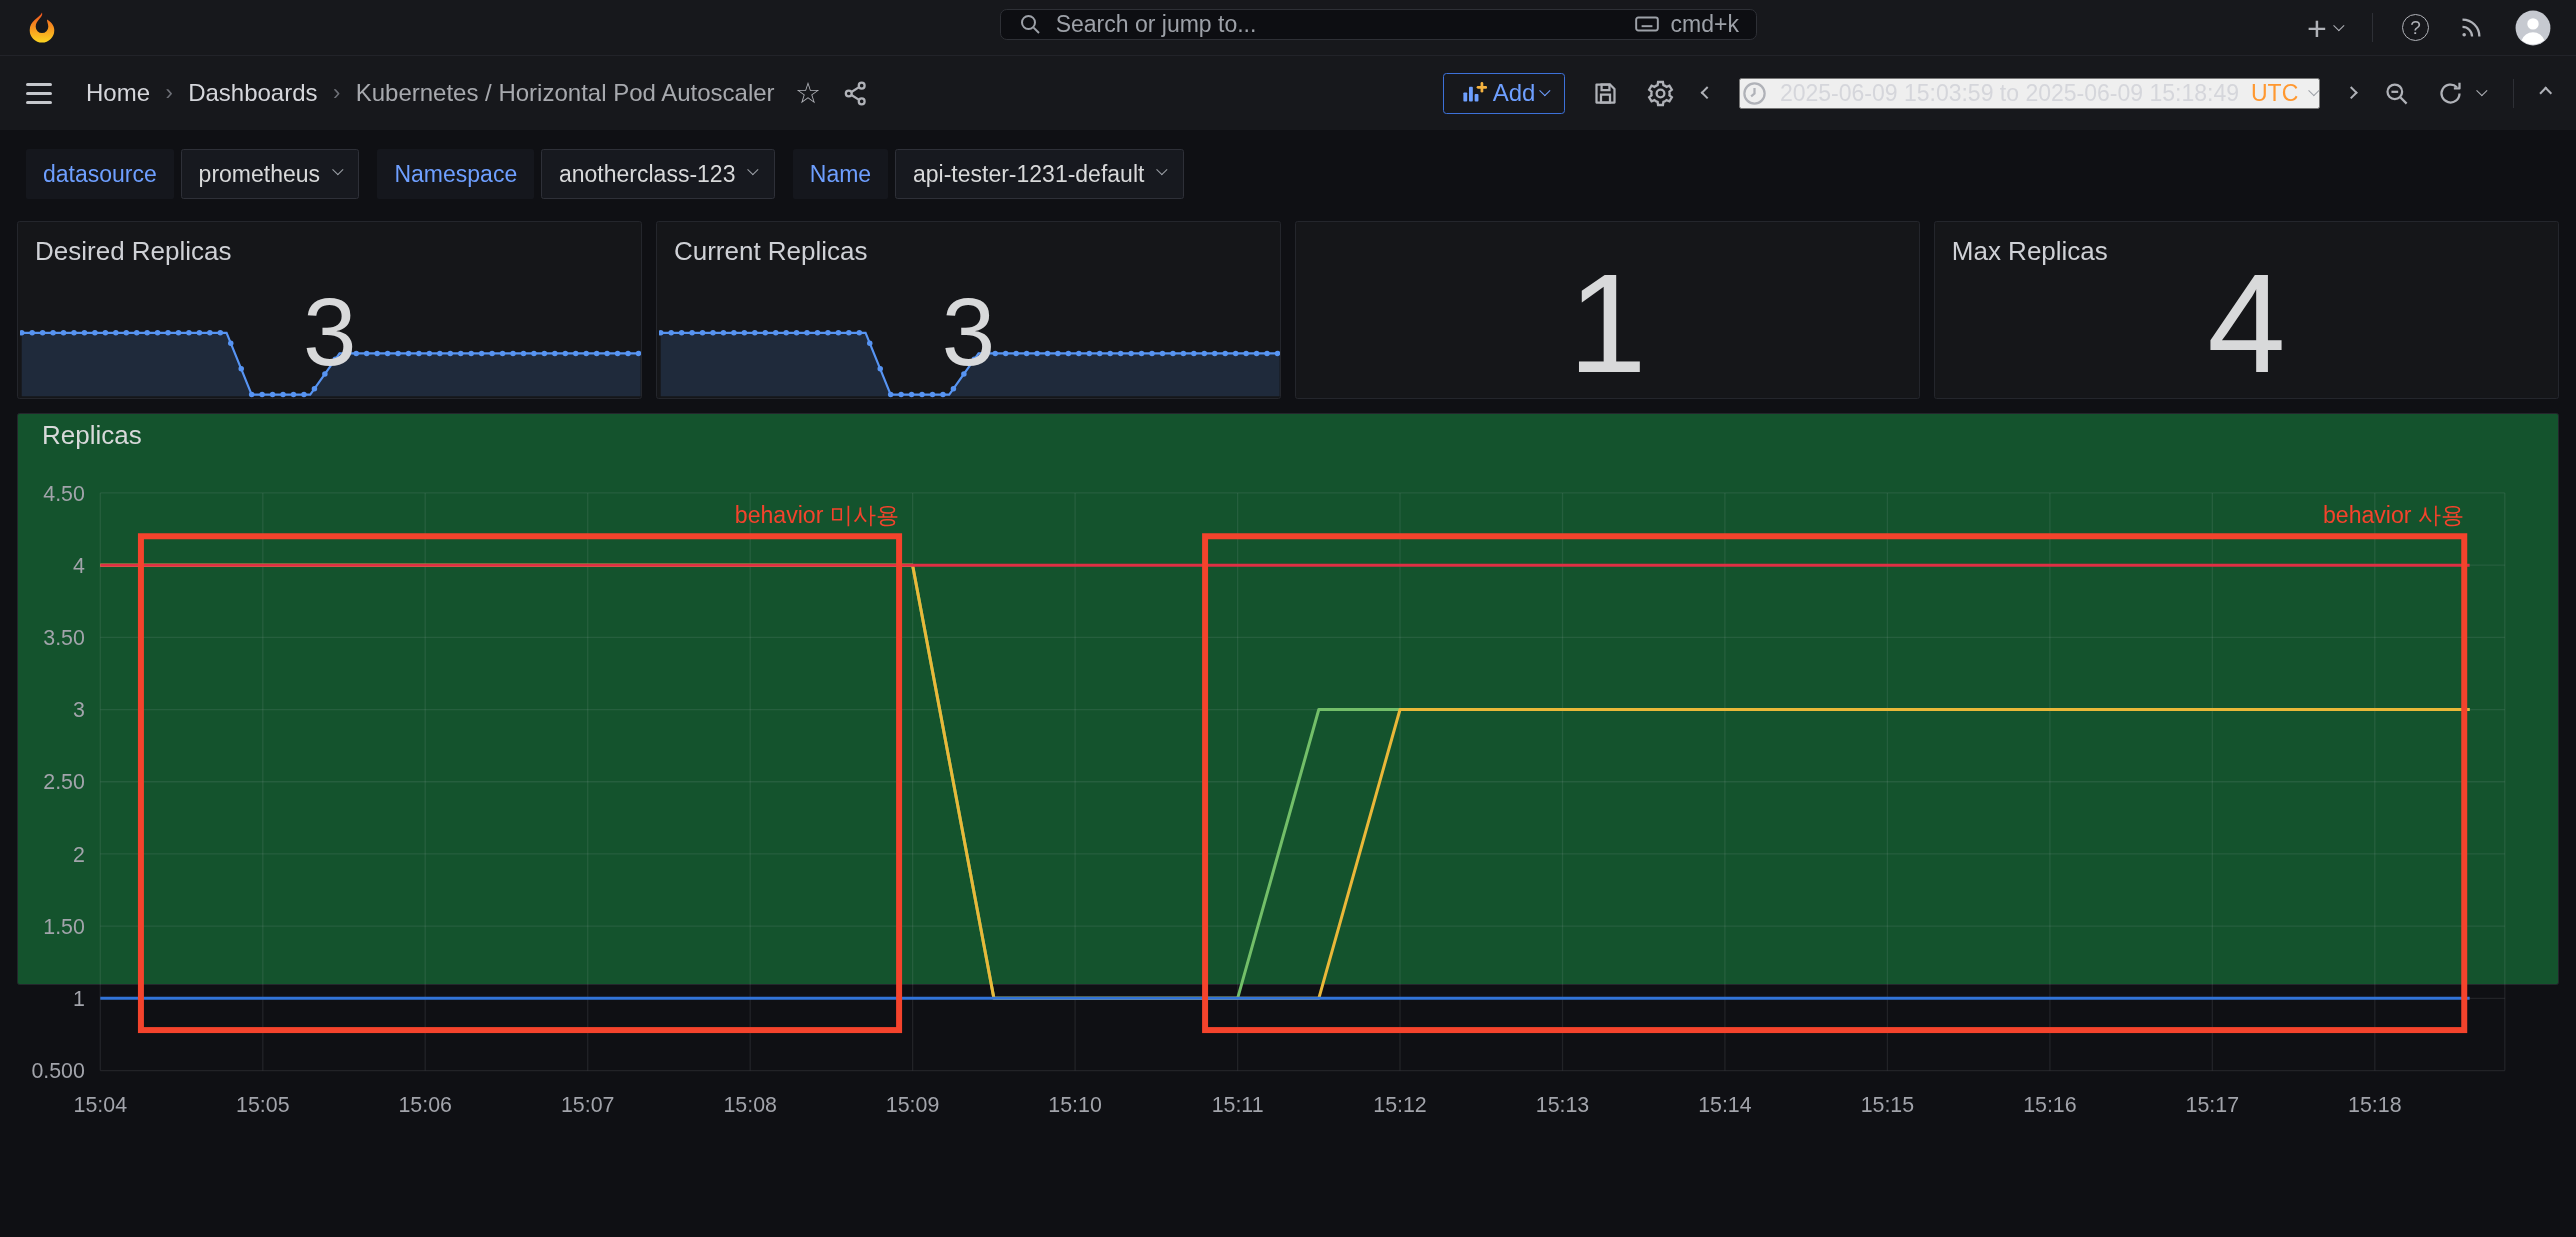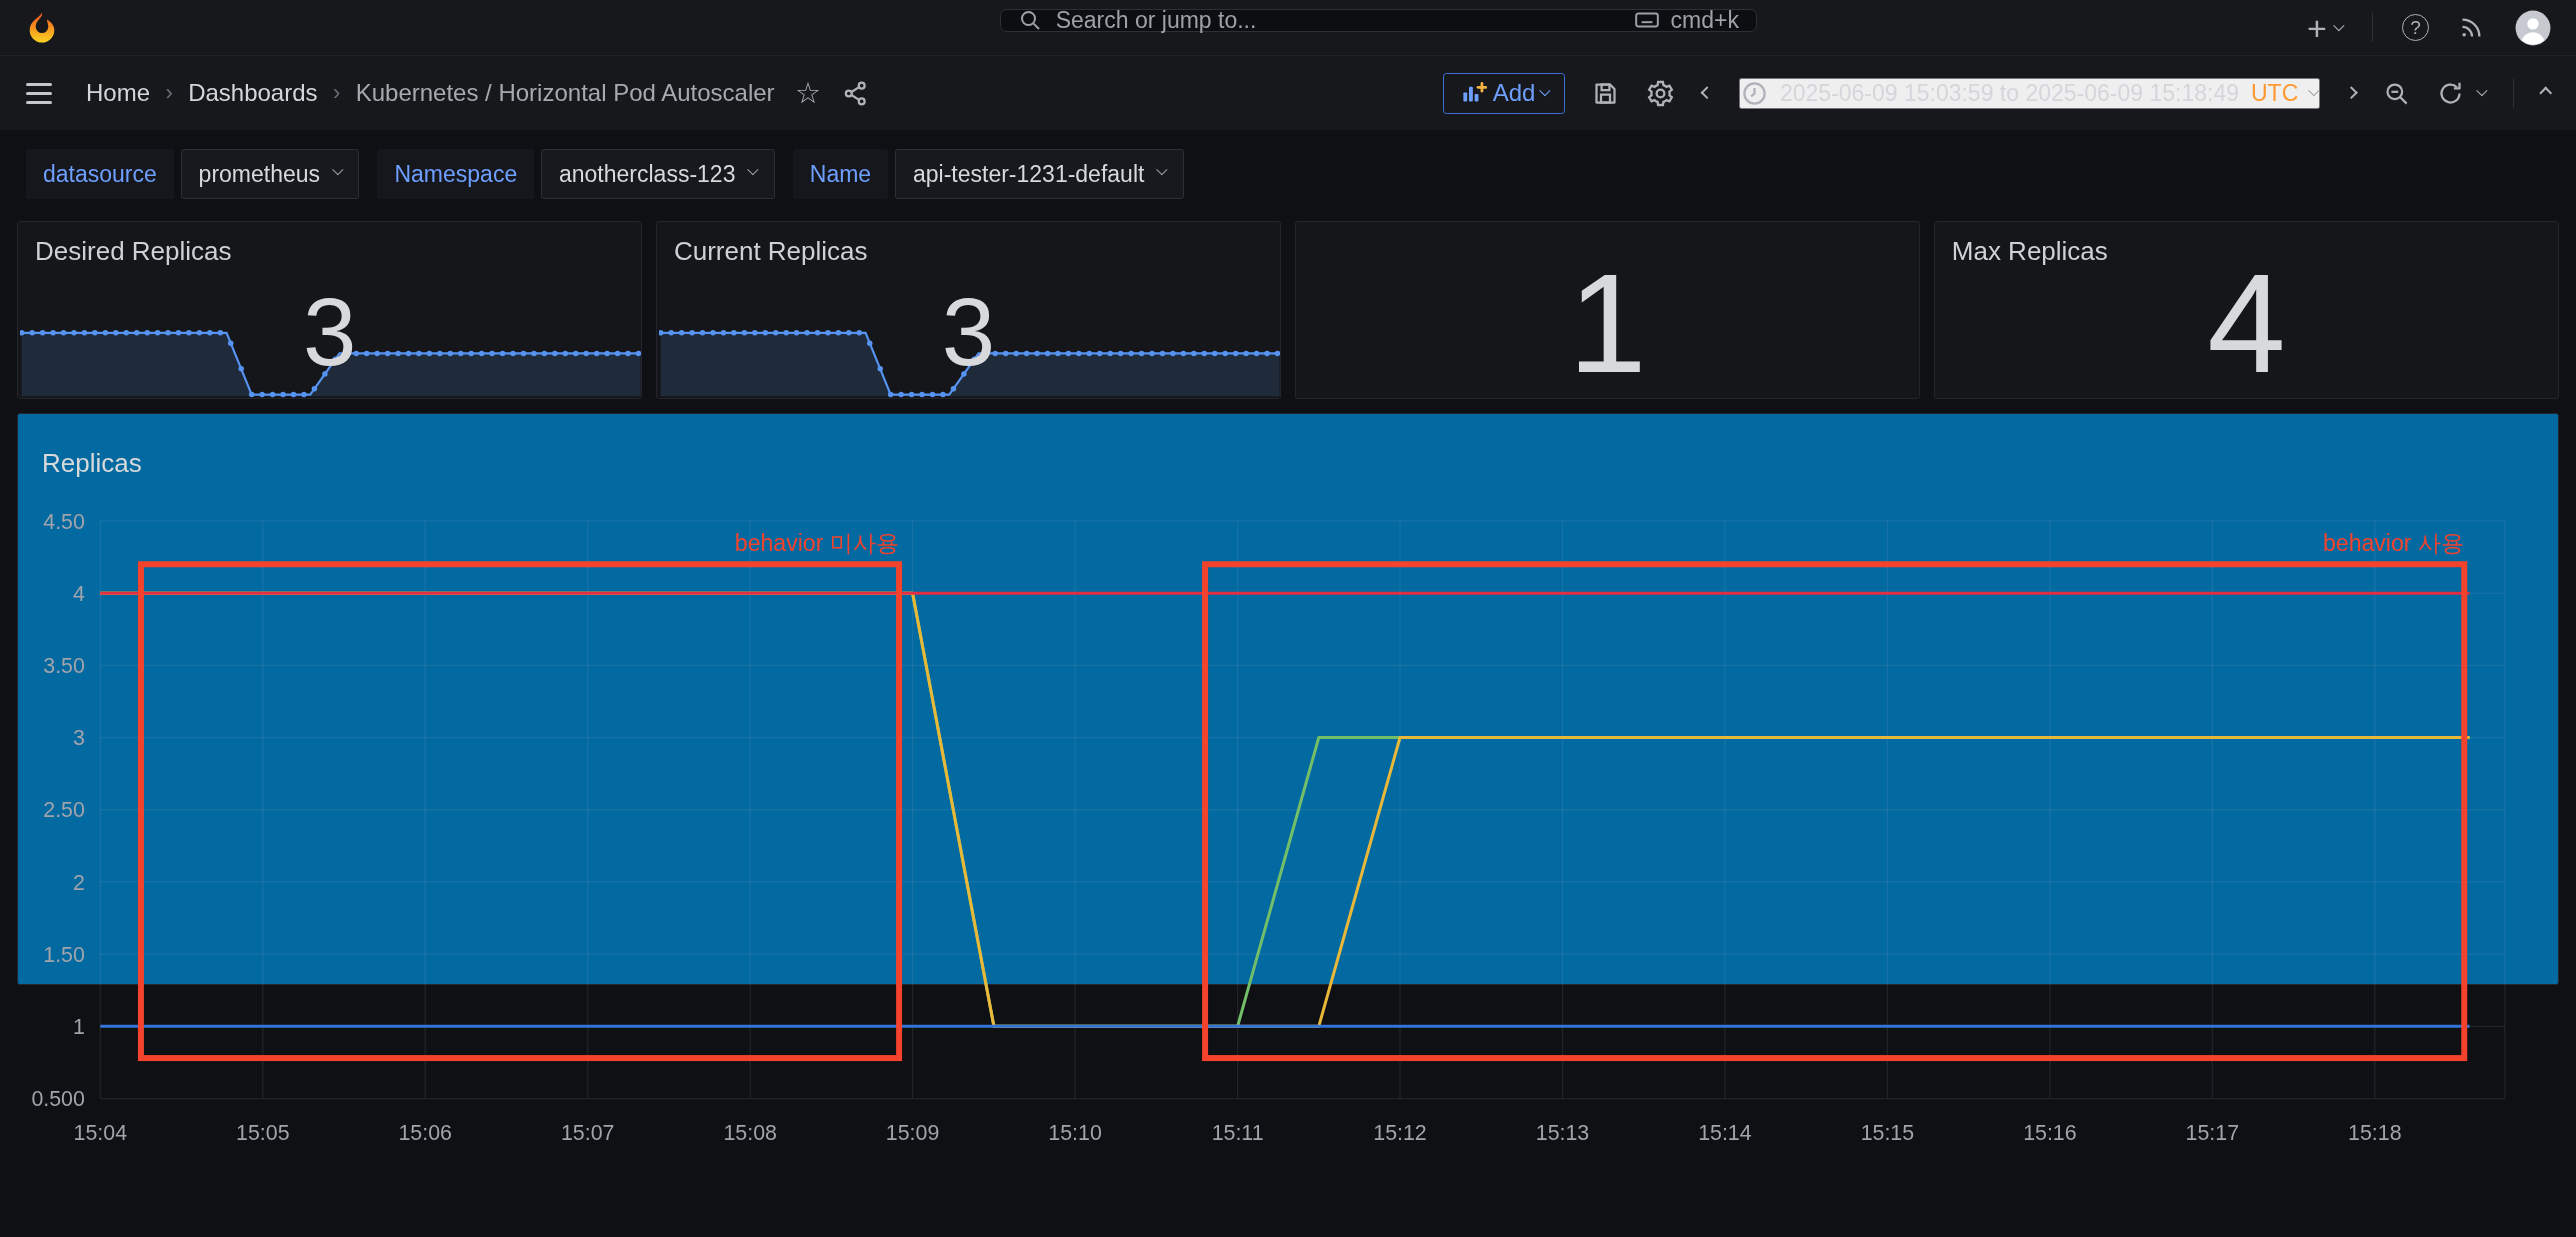--- a/index.html
+++ b/index.html
@@ -9,21 +9,21 @@
     font-family:"Liberation Sans", sans-serif;
     color:#D5D6DB; -webkit-font-smoothing:antialiased;
   }
   
   .topbar {
     height:56px; background:#17181C; border-bottom:0.9px solid #222329;
     display:flex; align-items:center; padding:0 24px; position:relative;
   }
   .logo { width:36px; height:36px; display:flex; align-items:center; }
   .searchbox {
-    position:absolute; left:1000px; top:8.6px; width:757px; height:23px;
+    position:absolute; left:1000px; top:8.6px; width:757px; height:31px;
     background:#0D0E12; border:0.9px solid #2E3036; border-radius:6.8px;
     display:flex; align-items:center; gap:13.7px; padding:0 17px;
     color:#9DA1A8; font-size:23px; cursor:text;
   }
   .searchbox .hint { margin-left:auto; display:flex; align-items:center; gap:10.3px; color:#9DA1A8; }
   .top-right { margin-left:auto; display:flex; align-items:center; gap:29px; color:#B0B2B8; }
   .plus-glyph { font-size:34px; line-height:26px; color:#B0B2B8; }
   .icon-btn { display:flex; align-items:center; gap:8.6px; cursor:pointer; background:none; border:none; color:#B0B2B8; }
   .vdiv { width:0.9px; height:29px; background:#2E3036; }
   .help-circle {
@@ -80,22 +80,22 @@
   .stat-title { padding:13.7px 17px; font-size:26px; color:#CFD1D6; font-weight:400; }
   .stat-value {
     position:absolute; left:0; right:0; text-align:center; color:#D8D9DA;
     font-weight:500; line-height:1; z-index:2;
   }
   .stat-value.mid { top:62px; font-size:96px; }
   .stat-value.big { top:31px; font-size:141px; }
   .sparkline { position:absolute; left:1.7px; right:1.7px; bottom:0; height:72px; z-index:1; }
   
   .main-panel {
-    margin:13.7px 17px; background:#0369a1; border:0.9px solid #24262C; border-radius:2.6px;
-    padding-top:29px; height:572px;
+    margin:13.7px 17px; background:#14532d; border:0.9px solid #24262C; border-radius:2.6px;
+    padding-top:1px; height:572px;
   }
   .panel-title { padding:5.1px 24px 12px; font-size:26px; color:#D8D9DA; font-weight:500; }
   #chart-svg { display:block; width:2538px; height:676px; margin:0 0.9px; }
   .legend { display:flex; align-items:center; gap:51px; padding:5.1px 0 0 53px; font-size:23px; color:#D5D6DB; }
   .legend .item { display:flex; align-items:center; gap:12px; cursor:pointer; }
   .legend .pill { width:31px; height:8.6px; border-radius:4.3px; }
   svg text { font-family:"Liberation Sans", sans-serif; }
 </style>
 </head>
 <body>

